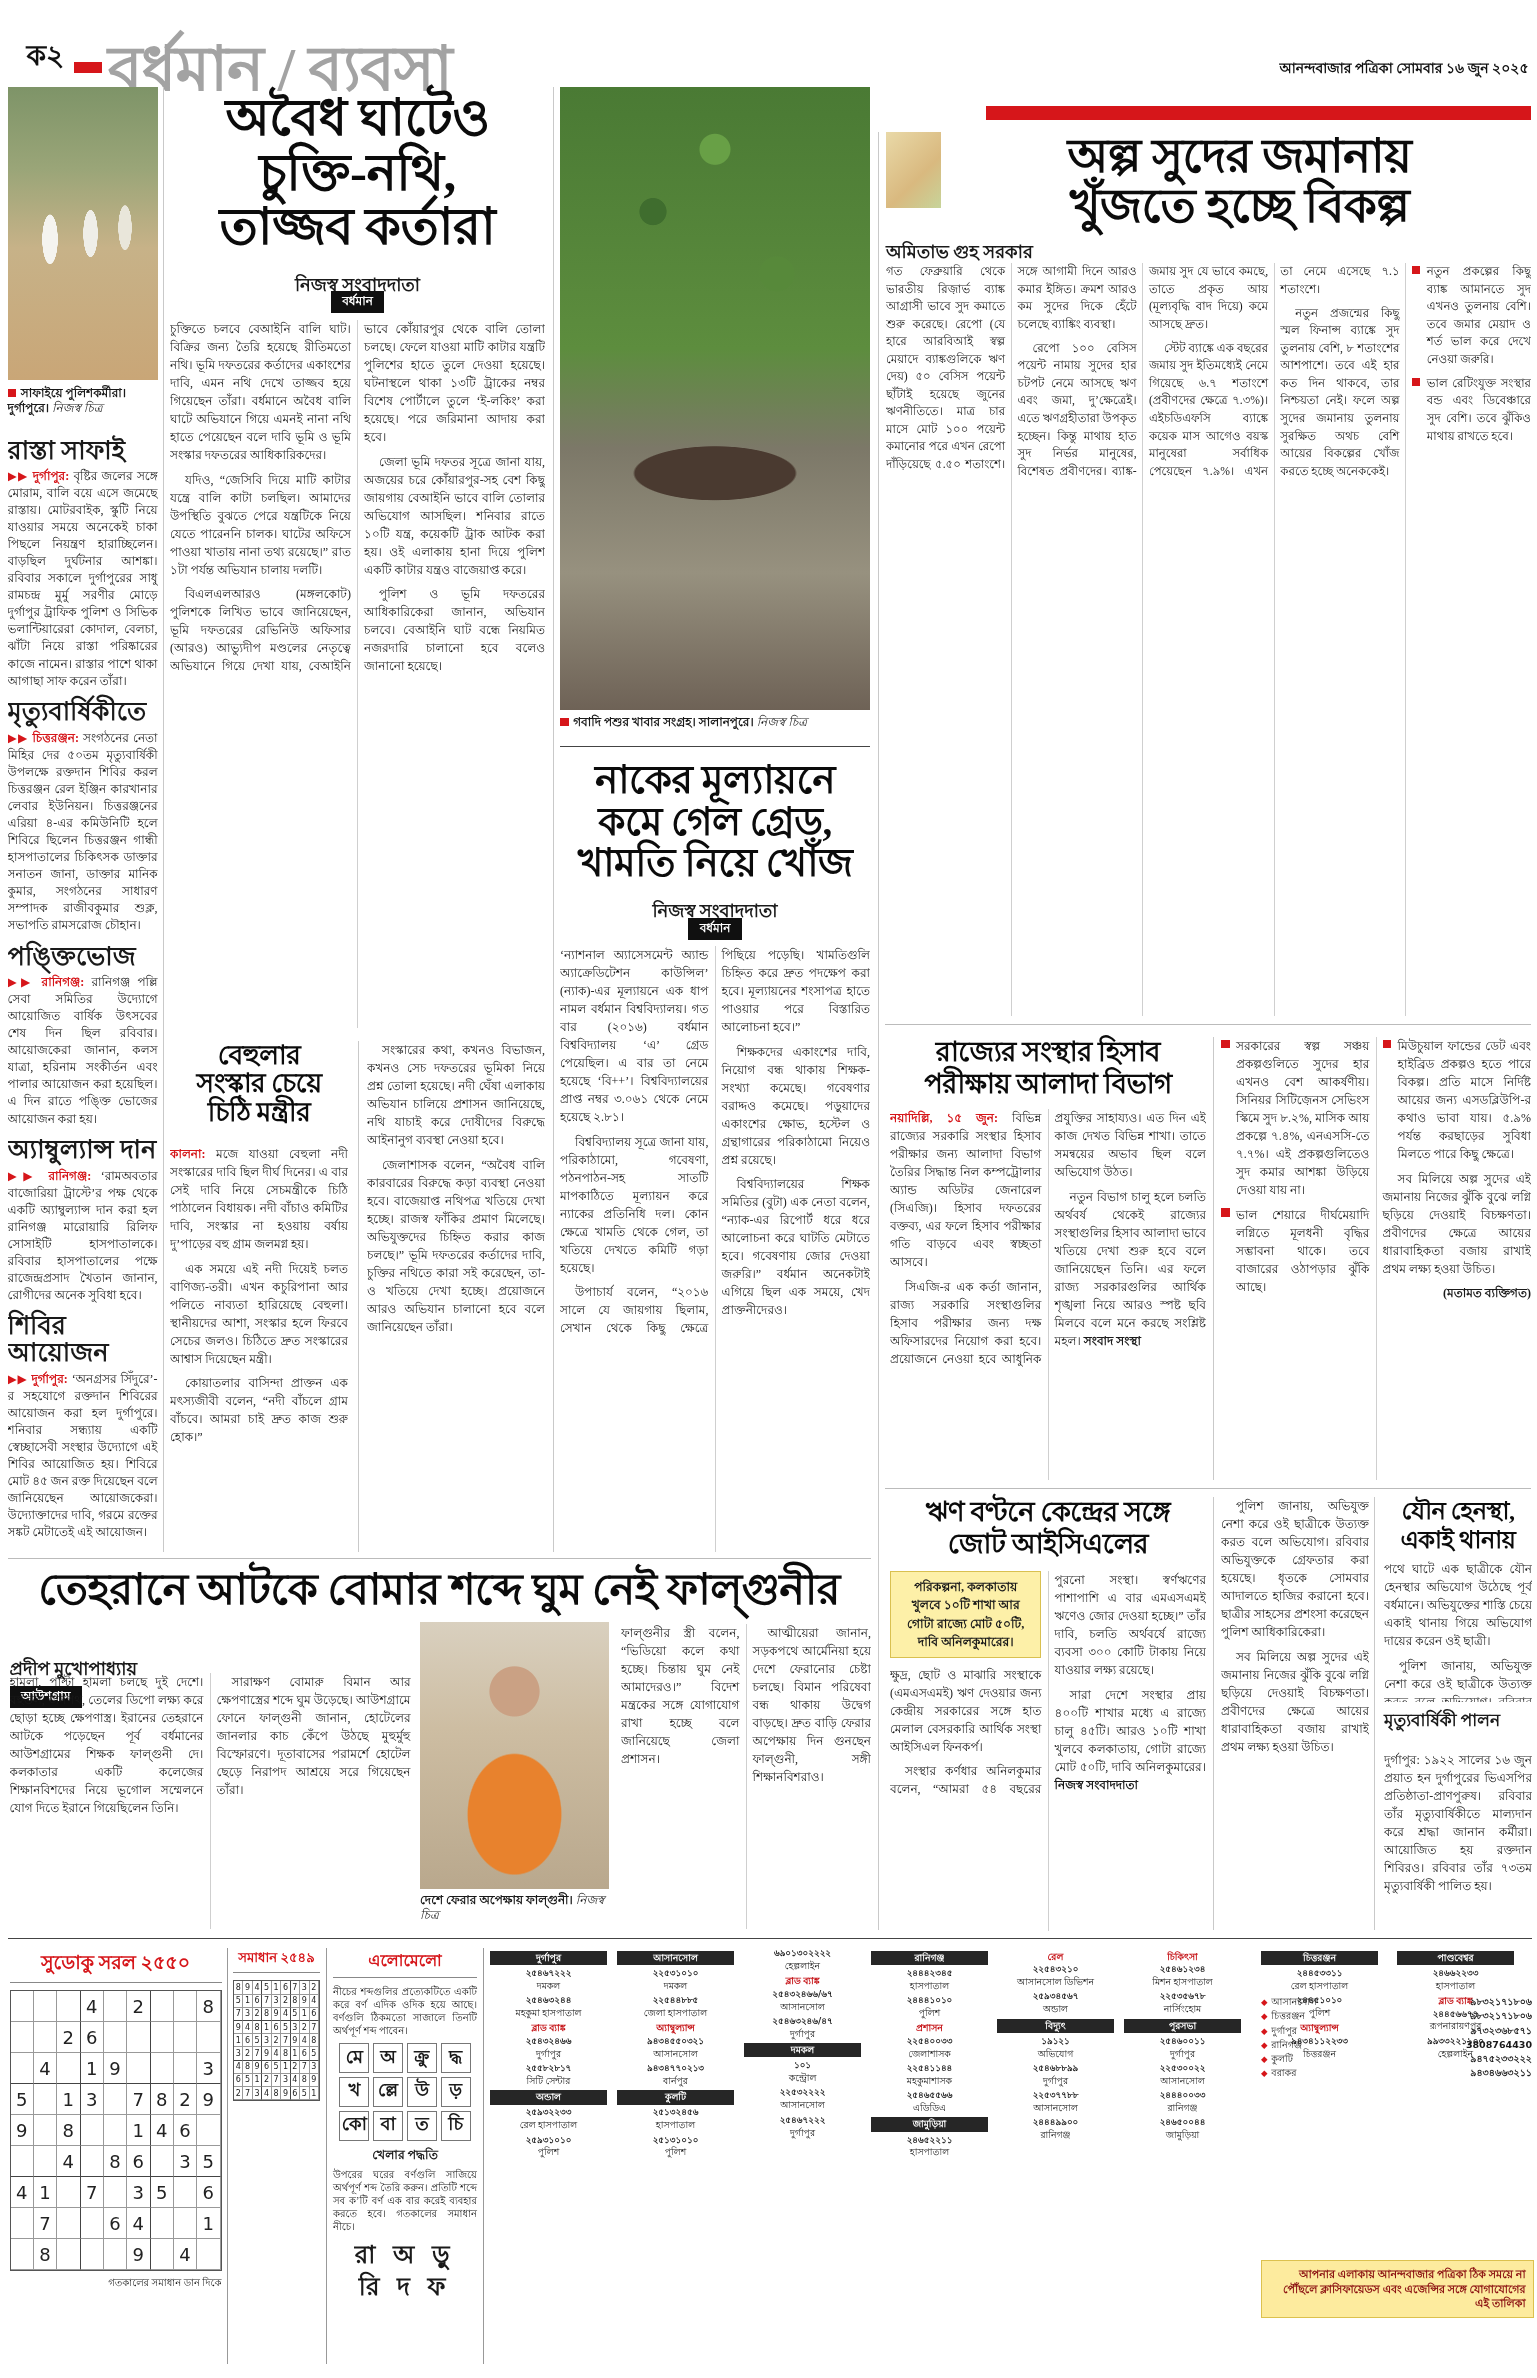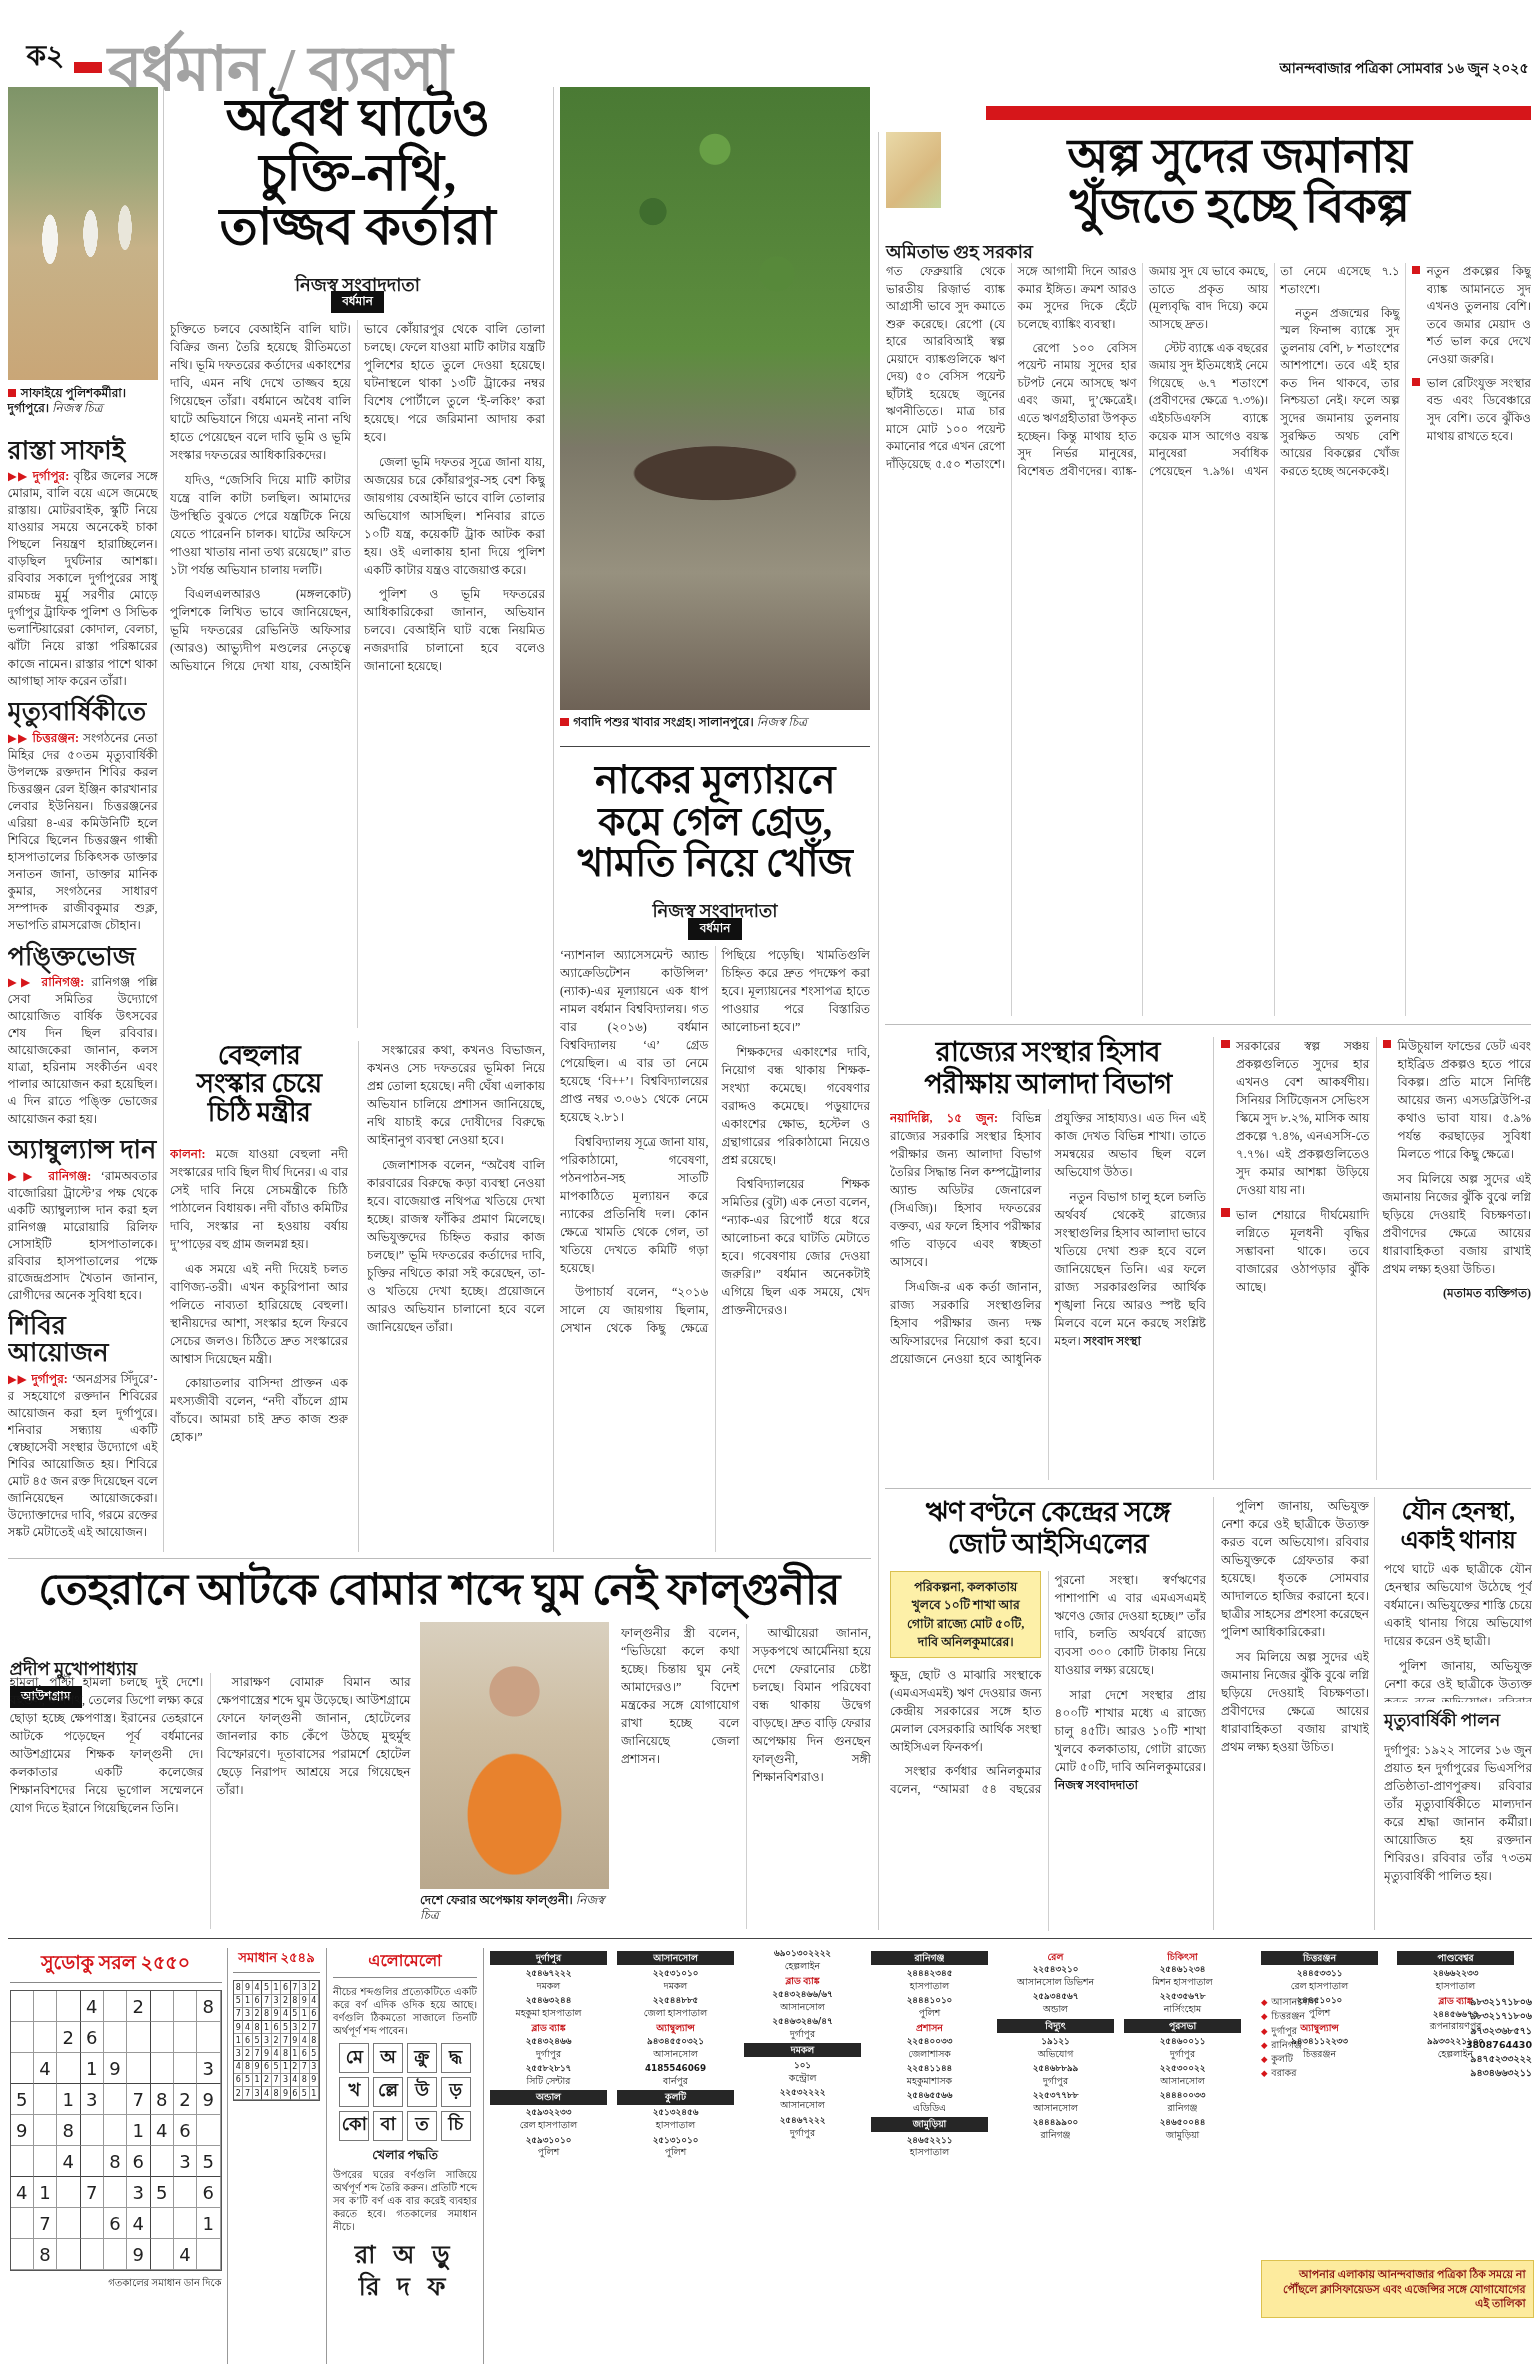--- a/index.html
+++ b/index.html
@@ -213,21 +213,21 @@
     </div>
   <div class="rule-v" style="left:1213px;top:1497px;height:433px;"></div>
 
   <div class="abs headline hl-xs" style="left:1384px;top:1497px;width:148px;">যৌন হেনস্থা,
 একাই থানায়</div>
   <div class="abs body-text" style="left:1384px;top:1560px;width:148px;height:142px;" id="a6-body">
       <p class="noind">পথে ঘাটে এক ছাত্রীকে যৌন হেনস্থার অভিযোগ উঠেছে পূর্ব বর্ধমানে। অভিযুক্তের শাস্তি চেয়ে একাই থানায় গিয়ে অভিযোগ দায়ের করেন ওই ছাত্রী।</p>
       <p>পুলিশ জানায়, অভিযুক্ত নেশা করে ওই ছাত্রীকে উত্যক্ত করত বলে অভিযোগ। রবিবার অভিযুক্তকে গ্রেফতার করা হয়েছে। ধৃতকে সোমবার আদালতে হাজির করানো হবে। ছাত্রীর সাহসের প্রশংসা করেছেন পুলিশ আধিকারিকেরা।</p>
     </div>
   <div class="abs" style="left:1384px;top:1707px;width:148px;">
-    <div style="font-size:17px;font-weight:bold;margin-bottom:6px;">মৃত্যুবার্ষিকী পালন</div>
+    <div style="font-size:17px;font-weight:bold;margin-bottom:16px;">মৃত্যুবার্ষিকী পালন</div>
     <div class="body-text" style="height:199px;">দুর্গাপুর: ১৯২২ সালের ১৬ জুন প্রয়াত হন দুর্গাপুরের ভিএসপির প্রতিষ্ঠাতা-প্রাণপুরুষ। রবিবার তাঁর মৃত্যুবার্ষিকীতে মাল্যদান করে শ্রদ্ধা জানান কর্মীরা। আয়োজিত হয় রক্তদান শিবিরও। রবিবার তাঁর ৭৩তম মৃত্যুবার্ষিকী পালিত হয়।</div>
   </div>
   <div class="rule-v" style="left:1374px;top:1497px;height:433px;"></div>
 
   <div class="abs body-text" style="left:1221px;top:1497px;width:148px;height:433px;" id="a5-cont">
       <p>পুলিশ জানায়, অভিযুক্ত নেশা করে ওই ছাত্রীকে উত্যক্ত করত বলে অভিযোগ। রবিবার অভিযুক্তকে গ্রেফতার করা হয়েছে। ধৃতকে সোমবার আদালতে হাজির করানো হবে। ছাত্রীর সাহসের প্রশংসা করেছেন পুলিশ আধিকারিকেরা।</p>
       <p>সব মিলিয়ে অল্প সুদের এই জমানায় নিজের ঝুঁকি বুঝে লগ্নি ছড়িয়ে দেওয়াই বিচক্ষণতা। প্রবীণদের ক্ষেত্রে আয়ের ধারাবাহিকতা বজায় রাখাই প্রথম লক্ষ্য হওয়া উচিত।</p>
     </div>
 
   <div class="abs headline hl-banner" style="left:7.6px;top:1567px;width:863px;">তেহরানে আটকে বোমার শব্দে ঘুম নেই ফাল্গুনীর</div>
@@ -476,21 +476,21 @@
       </div>
       <div class="dircol" style="left: 617px; top: 1948px; width: 117px; height: 416px;">
         <div class="drev">আসানসোল</div>
         <div class="dnum">২২৫৩১০১০</div>
         <div class="dlabel">দমকল</div>
         <div class="dnum">২২৫৪৪৮৮৫</div>
         <div class="dlabel">জেলা হাসপাতাল</div>
         <div class="dhead">অ্যাম্বুল্যান্স</div>
         <div class="dnum">৯৪৩৪৫৫০৩২১</div>
         <div class="dlabel">আসানসোল</div>
-        <div class="dnum">4185546069</div>
+        <div class="dnum">৯৪৩৪৭৭০২১৩</div>
         <div class="dlabel">বার্নপুর</div>
         <div class="drev">কুলটি</div>
         <div class="dnum">২৫১৩২৪৫৬</div>
         <div class="dlabel">হাসপাতাল</div>
         <div class="dnum">২৫১৩১০১০</div>
         <div class="dlabel">পুলিশ</div>
       </div>
       <div class="dircol" style="left: 744px; top: 1948px; width: 117px; height: 416px;">
         <div class="dnum">৬৯০১৩০২২২২</div>
         <div class="dlabel">হেল্পলাইন</div>

